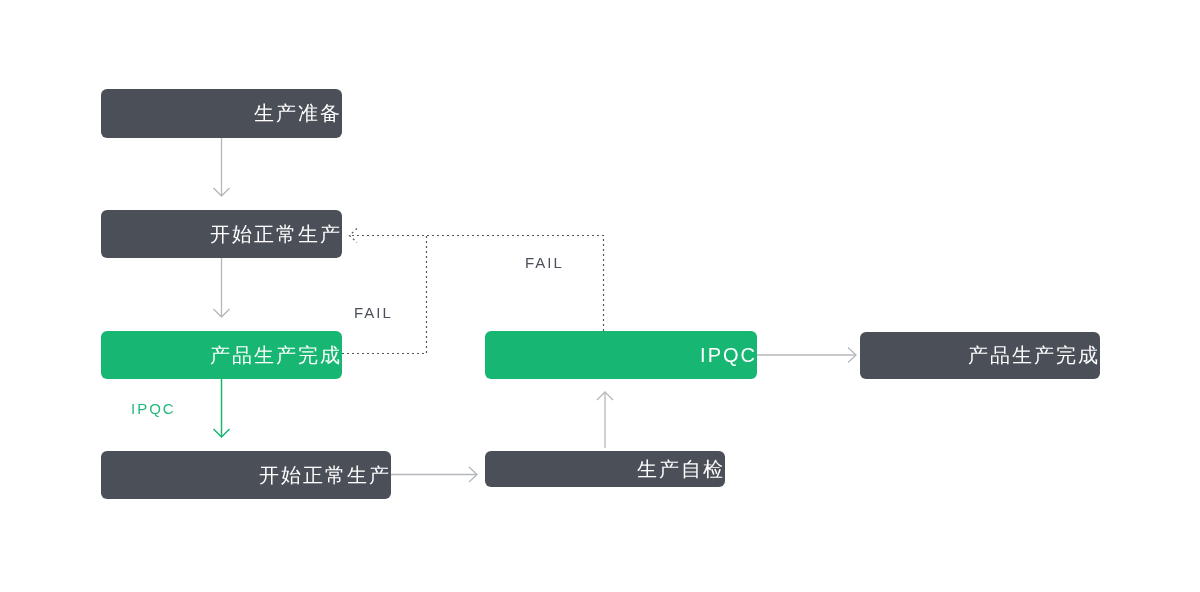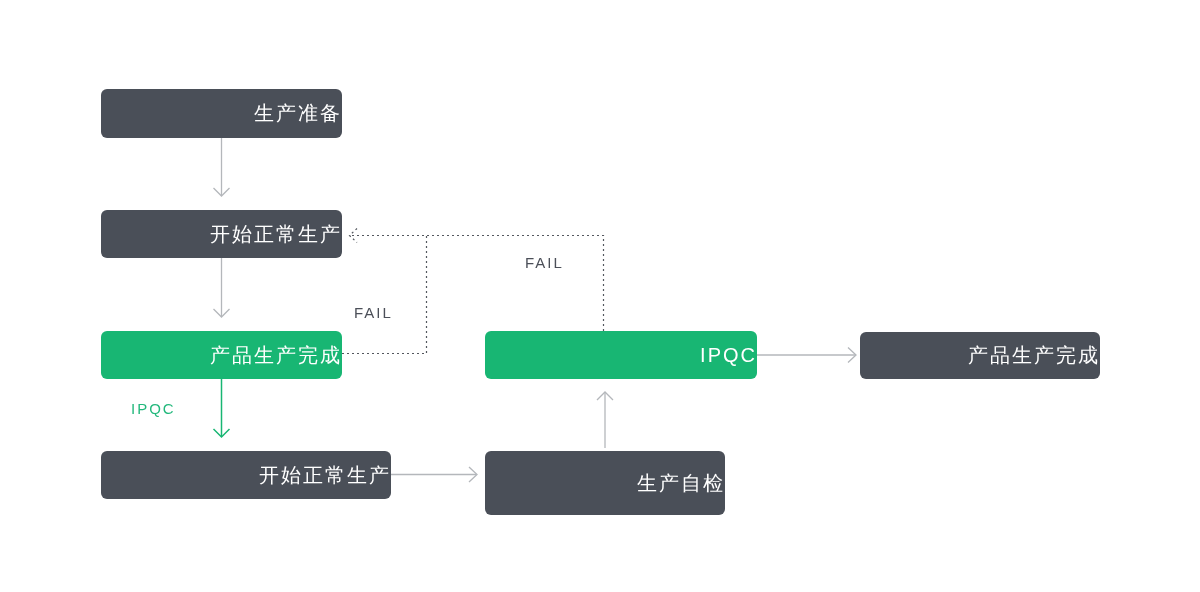--- a/index.html
+++ b/index.html
@@ -36,21 +36,21 @@
     white-space: nowrap;
   }
   .node.dark  { background: #4a4f58; }
   .node.green { background: #18b673; }
 
   .node-prep            { left: 101px; top:  89px; width: 241px; height: 49px; }
   .node-sample-make     { left: 101px; top: 210px; width: 241px; height: 48px; }
   .node-sample-confirm  { left: 101px; top: 331px; width: 241px; height: 48px; }
   .node-normal-prod     { left: 101px; top: 451px; width: 290px; height: 48px; padding-left: 8px; }
   .node-ipqc            { left: 485px; top: 331px; width: 272px; height: 48px; }
-  .node-self-check      { left: 485px; top: 451px; width: 240px; height: 64px; }
+  .node-self-check      { left: 485px; top: 451px; width: 240px; height: 36px; }
   .node-complete        { left: 860px; top: 332px; width: 240px; height: 47px; padding-left: 16px; }
 
   .edge-label {
     position: absolute;
     font-size: 15px;
     letter-spacing: 2px;
     line-height: 1;
     color: #4b4f58;
     white-space: nowrap;
   }

